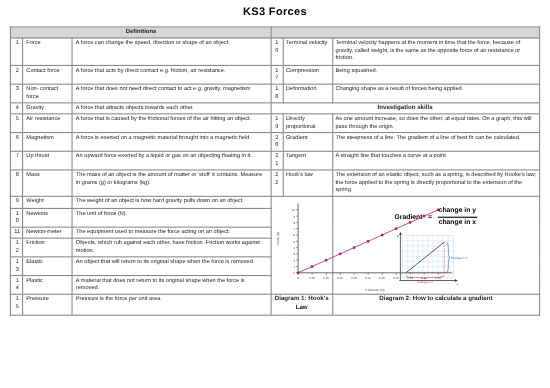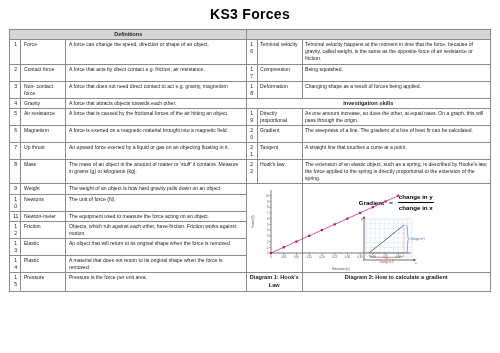--- a/index.html
+++ b/index.html
@@ -16,21 +16,21 @@
   }
   .page {
     width: 500px;
     height: 353px;
     position: relative;
     box-sizing: border-box;
     padding: 0;
   }
   .doc-title {
     text-align: center;
-    font-size: 14px;
+    font-size: 10px;
     font-weight: bold;
     letter-spacing: 0.3px;
     margin: 6px 0 7px 0;
     color: #000;
   }
   table.sheet {
     border-collapse: collapse;
     table-layout: fixed;
     width: 480px;
     margin: 0 auto;

